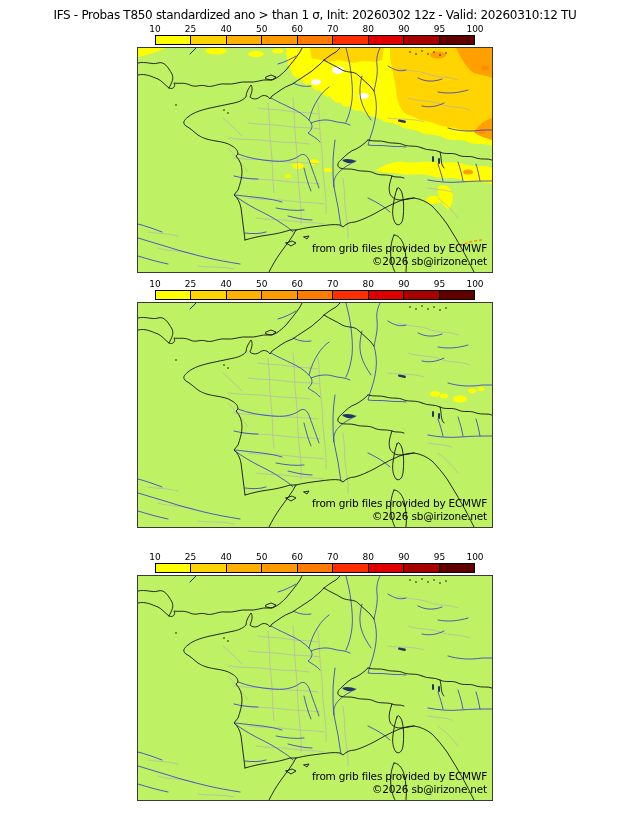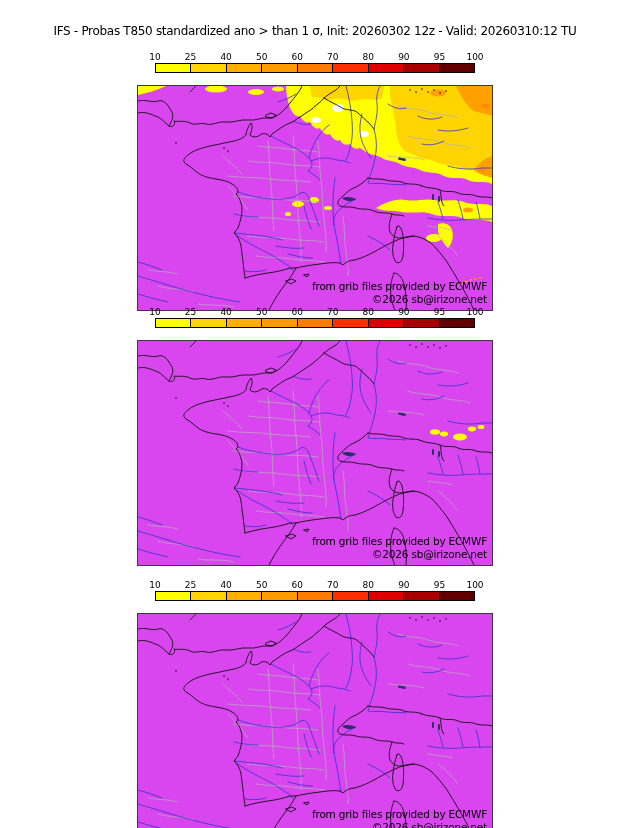--- a/index.html
+++ b/index.html
@@ -1,25 +1,25 @@
 <!DOCTYPE html>
 <html><head>
 <meta charset="utf-8">
 <style>
   html,body{margin:0;padding:0;background:#ffffff;}
   body{width:630px;height:828px;overflow:hidden;font-family:"DejaVu Sans",sans-serif;color:#000;}
-  .panel{height:273px;padding-top:22px;box-sizing:border-box;}
+  .panel{height:273px;padding-top:6px;box-sizing:border-box;}
   .panel-title{height:18px;line-height:18px;text-align:center;font-size:12px;letter-spacing:-0.3px;white-space:nowrap;}
-  .colorbar{width:320px;margin:12px auto;}
+  .colorbar{width:320px;margin:0 auto;}
   .cb-labels{position:relative;height:11px;font-size:9px;}
   .cb-lab{position:absolute;top:0;line-height:11px;transform:translateX(-50%);}
   .cb-bar{display:flex;height:10px;border:1px solid #000;box-sizing:border-box;}
   .cb-seg{flex:1;border-left:1px solid #000;}
   .cb-seg:first-child{border-left:none;}
-  .map-frame{position:relative;width:354px;height:224px;margin:2px auto 0;border:1px solid #3a3a3a;box-sizing:content-box;background:#d946ef;}
+  .map-frame{position:relative;width:354px;height:224px;margin:2px auto 0;border:1px solid #3a3a3a;box-sizing:content-box;background:#bef264;}
   .map-svg{position:absolute;left:0;top:0;width:354px;height:224px;display:block;}
   .credit{position:absolute;right:5px;font-size:10.5px;letter-spacing:-0.2px;white-space:nowrap;}
   .credit-src{bottom:18px;}
   .credit-cp{bottom:5px;}
   #map-defs{position:absolute;width:0;height:0;overflow:hidden;}
 </style>
 </head>
 <body>
 
 <svg id="map-defs" xmlns="http://www.w3.org/2000/svg" aria-hidden="true">

